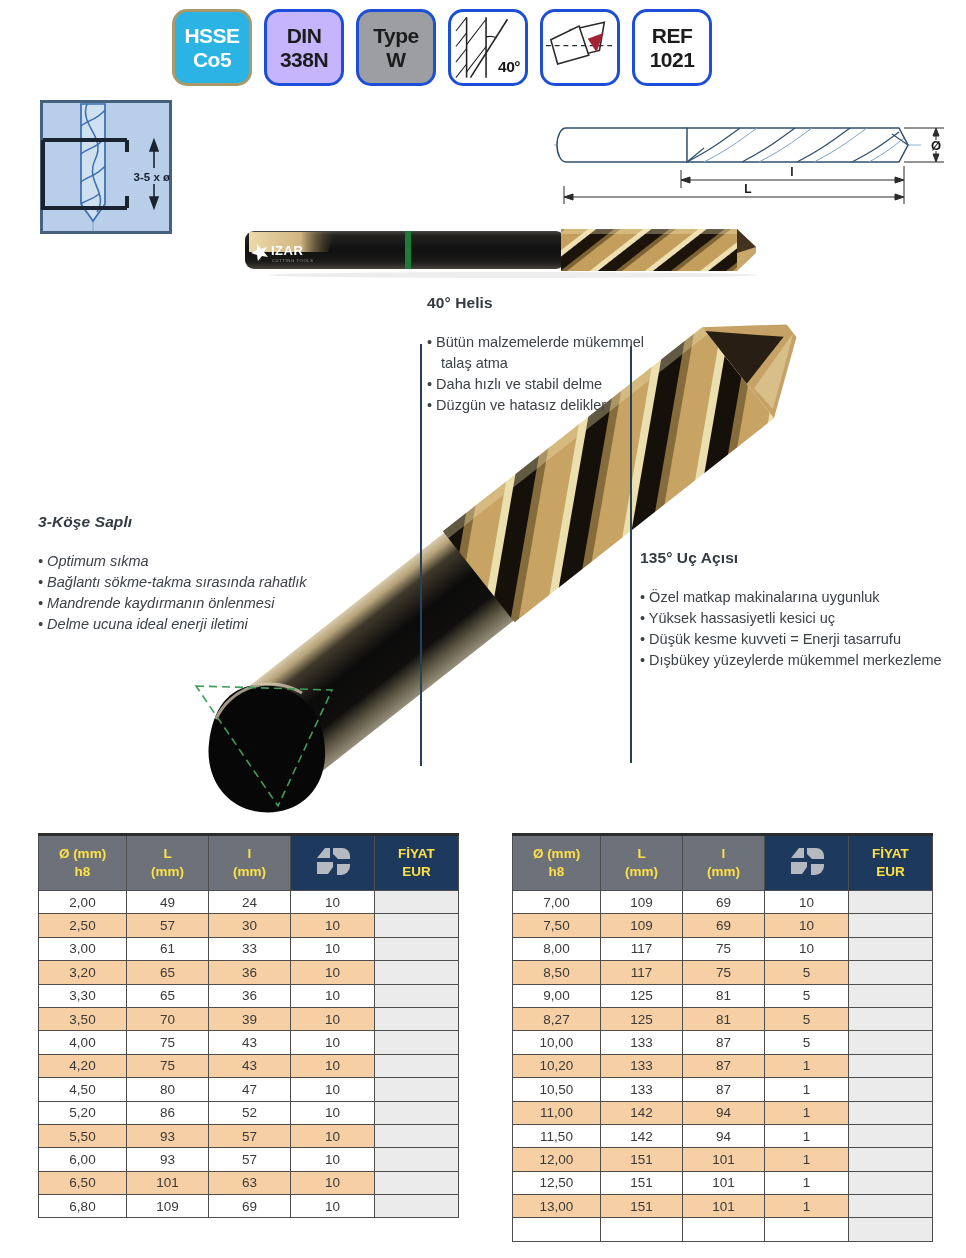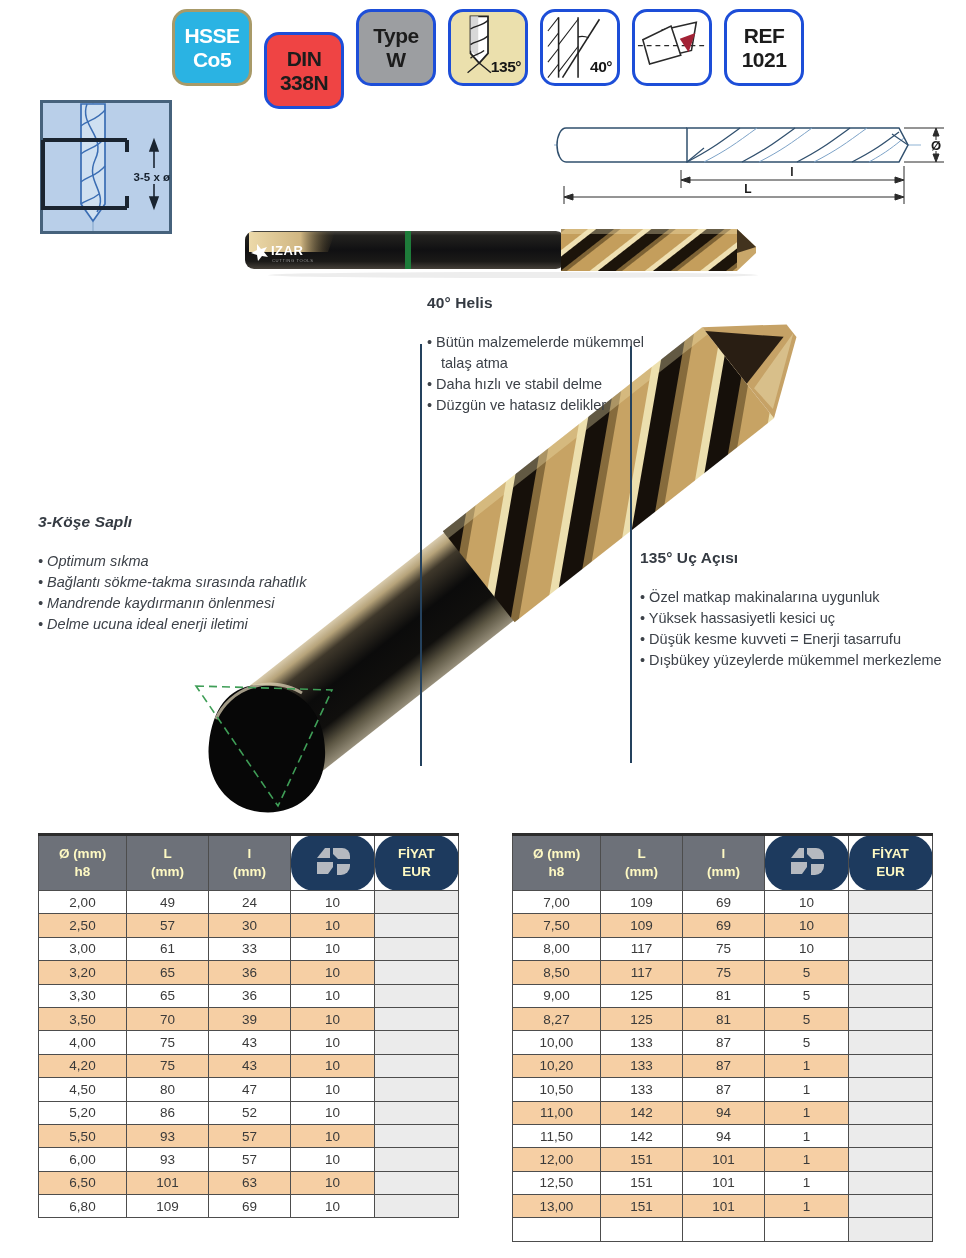--- a/index.html
+++ b/index.html
@@ -5,21 +5,21 @@
   html,body{margin:0;padding:0;background:#fff;}
   .page{position:relative;width:966px;height:1258px;background:#fff;overflow:hidden;
         font-family:"Liberation Sans",sans-serif;}
 
   
   .badges{position:absolute;left:172px;top:9px;display:flex;gap:12px;z-index:4;}
   .badge{width:80px;height:77px;box-sizing:border-box;border:3px solid #1d4ed8;border-radius:15px;
          display:flex;flex-direction:column;align-items:center;justify-content:center;
          font-weight:bold;font-size:21px;line-height:1.1;letter-spacing:-0.5px;background:#fff;color:#1c1c1c;text-align:right;}
   .badge-hsse{background:#2ab3e3;color:#fff;border-color:#a89a68;}
-  .badge-din{background:#ef4444;margin-top:23px;}
+  .badge-din{background:#c4b5fd;}
   .badge-type{background:#9c9ea1;}
   .badge-135{background:#ebe0ad;}
   .badge svg{display:block;}
 
   
   #depth-diagram{position:absolute;left:40px;top:100px;}
   #dimension-drawing{position:absolute;left:552px;top:98px;}
 
   
   #product-photo{position:absolute;left:243px;top:222px;z-index:1;}
@@ -40,23 +40,23 @@
   #feature-helix{left:427px;top:286px;width:225px;}
   #feature-shank{left:38px;top:505px;width:345px;font-style:italic;}
   #feature-point{left:640px;top:541px;width:315px;}
 
   
   .spec-table{position:absolute;top:833px;width:420px;border-collapse:collapse;table-layout:fixed;
               font-size:13.5px;color:#3a3a3a;z-index:4;border:1px solid #4a4a4a;border-top:3px solid #2c2c2c;}
   #table-left{left:38px;}
   #table-right{left:512px;}
   .spec-table th,.spec-table td{border:1px solid #4d4d4d;padding:0;text-align:center;}
-  .spec-table thead th{height:54px;color:#fef9c3;font-size:13.5px;font-weight:bold;line-height:1.3;}
+  .spec-table thead th{height:54px;color:#fde047;font-size:13.5px;font-weight:bold;line-height:1.3;}
   th.gray{background:#6d7179;}
-  th.navy{background:#1d3a5e;border-radius:24px;}
+  th.navy{background:#1d3a5e;}
   .spec-table td{height:22.4px;background:#fff;}
   .spec-table tr.alt td{background:#f6cfa4;}
   .spec-table td.price{background:#ebebeb;}
   .spec-table tr.alt td.price{background:#ebebeb;}
 </style>
 </head>
 <body>
 
 <div class="page">
 
@@ -65,29 +65,20 @@
       <div>HSSE</div>
       <div>Co5</div>
     </div>
     <div class="badge badge-din">
       <div>DIN</div>
       <div>338N</div>
     </div>
     <div class="badge badge-type">
       <div>Type</div>
       <div>W</div>
-    </div>
-    <div class="badge badge-135">
-      <svg width="72" height="69" viewBox="0 0 74 70">
-        <path d="M19,3 h18 v38 l-9,10 -9,-10 Z" fill="#fff" stroke="#222" stroke-width="1.8"></path>
-        <path d="M19,3 h8 v42 l-8,-7 Z" fill="#d8d8d8" stroke="none"></path>
-        <path d="M19,16 C25,12 31,13 37,7 M19,32 C25,28 31,29 37,23 M19,46 C23,42 27,43 33,38" fill="none" stroke="#222" stroke-width="1.4"></path>
-        <path d="M16,61 L28,51 M40,61 L28,51" stroke="#222" stroke-width="1.4"></path>
-        <text x="71" y="60" text-anchor="end" font-size="16" font-weight="bold" fill="#161616">135°</text>
-      </svg>
     </div>
     <div class="badge">
       <svg width="72" height="69" viewBox="0 0 74 70">
         <line x1="15" y1="4" x2="15" y2="66" stroke="#222" stroke-width="1.6"></line>
         <line x1="35" y1="4" x2="35" y2="66" stroke="#222" stroke-width="1.6"></line>
         <path d="M4,18 L15,4 M4,34 L15,20 M4,50 L15,36 M4,66 L15,52" stroke="#222" stroke-width="1.1"></path>
         <path d="M15,32 L35,6 M15,60 L35,34" stroke="#222" stroke-width="1.1"></path>
         <line x1="19" y1="66" x2="57" y2="6" stroke="#222" stroke-width="1.6"></line>
         <path d="M35,24 A17,17 0 0 1 46,25" fill="none" stroke="#222" stroke-width="1.3"></path>
         <text x="70" y="60" text-anchor="end" font-size="16" font-weight="bold" fill="#161616">40°</text>

